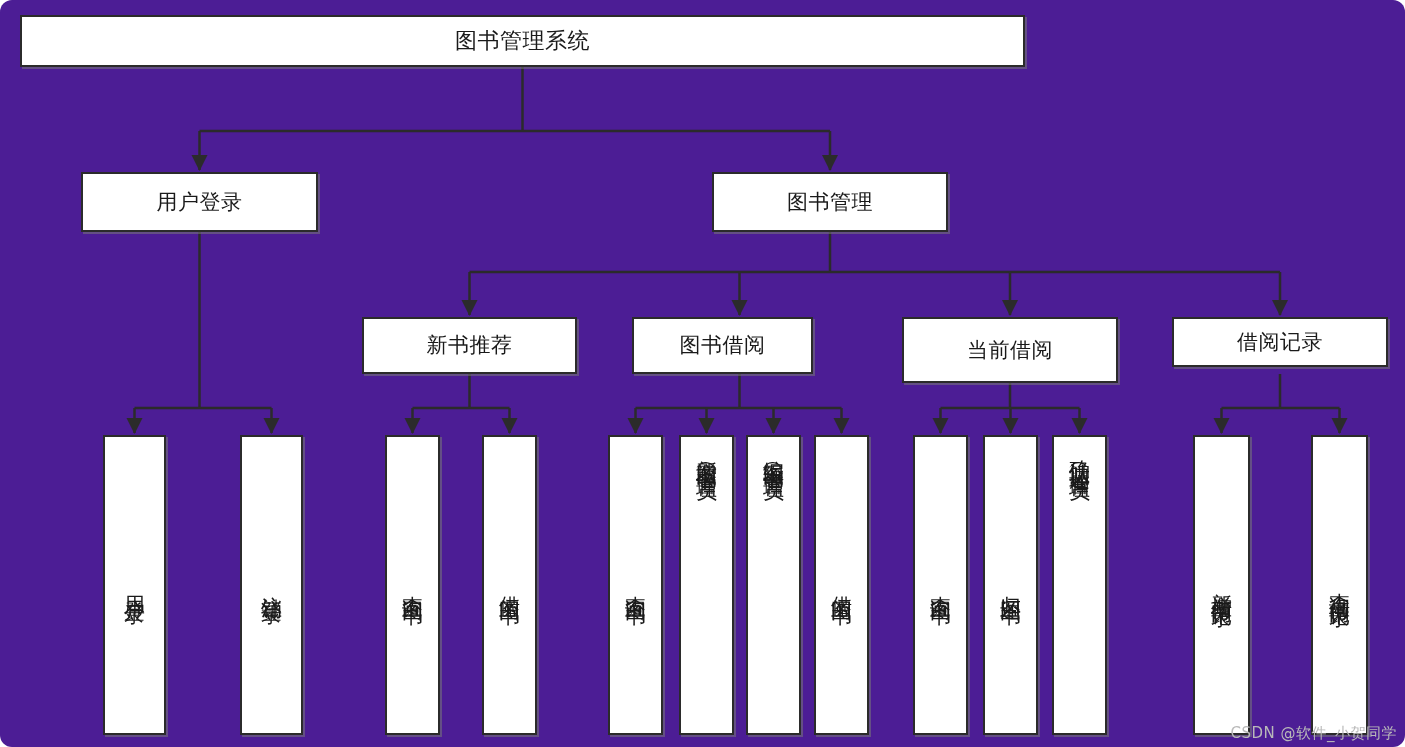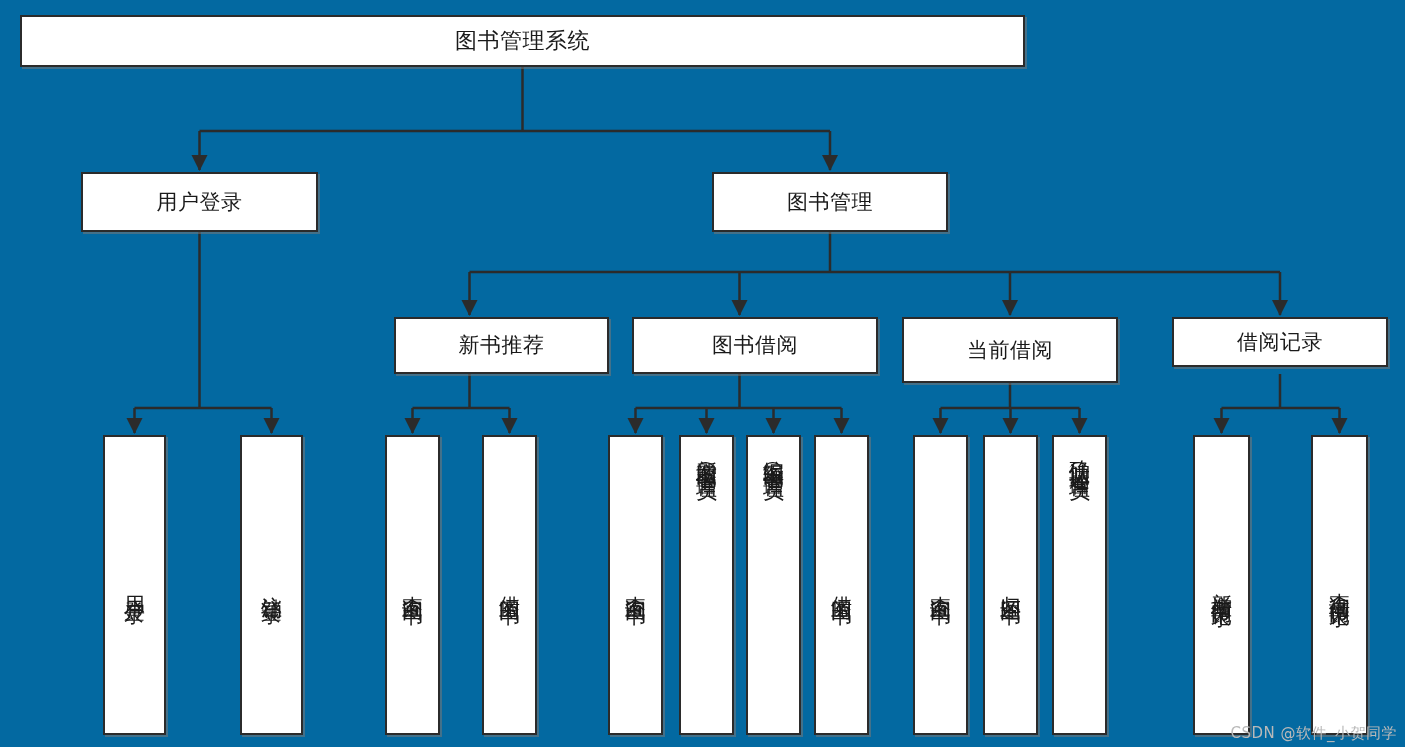--- a/index.html
+++ b/index.html
@@ -8,22 +8,23 @@
     padding: 0;
     background: #ffffff;
   }
   body {
     font-family: "DejaVu Sans", "Liberation Sans", sans-serif;
   }
   #canvas {
     position: relative;
     width: 1405px;
     height: 747px;
-    background: #0369a1;
+    background: #4c1d95;
     overflow: hidden;
+    border-radius: 12px;
   }
   #edges {
     position: absolute;
     left: 0;
     top: 0;
     width: 1405px;
     height: 747px;
     pointer-events: none;
   }
   .node {
@@ -139,24 +140,24 @@
   <div id="nodes">
       <div class="node horizontal root" style="left: 20px; top: 15px; width: 1005px; height: 52px;">
         <span class="label">图书管理系统</span>
       </div>
       <div class="node horizontal" style="left: 81px; top: 172px; width: 237px; height: 60px;">
         <span class="label">用户登录</span>
       </div>
       <div class="node horizontal" style="left: 712px; top: 172px; width: 236px; height: 60px; font-family: Liberation Serif, serif;">
         <span class="label">图书管理</span>
       </div>
-      <div class="node horizontal" style="left: 362px; top: 317px; width: 215px; height: 57px; margin-left: 32px;">
+      <div class="node horizontal" style="left: 362px; top: 317px; width: 215px; height: 57px;">
         <span class="label">新书推荐</span>
       </div>
-      <div class="node horizontal" style="left: 632px; top: 317px; width: 246px; height: 57px;">
+      <div class="node horizontal" style="left: 632px; top: 317px; width: 181px; height: 57px;">
         <span class="label">图书借阅</span>
       </div>
       <div class="node horizontal" style="left: 902px; top: 317px; width: 216px; height: 66px;">
         <span class="label">当前借阅</span>
       </div>
       <div class="node horizontal" style="left: 1172px; top: 317px; width: 216px; height: 50px;">
         <span class="label">借阅记录</span>
       </div>
       <div class="node vertical centered" style="left: 103px; top: 435px; width: 63px; height: 300px;">
         <span class="label">用户登录</span>

